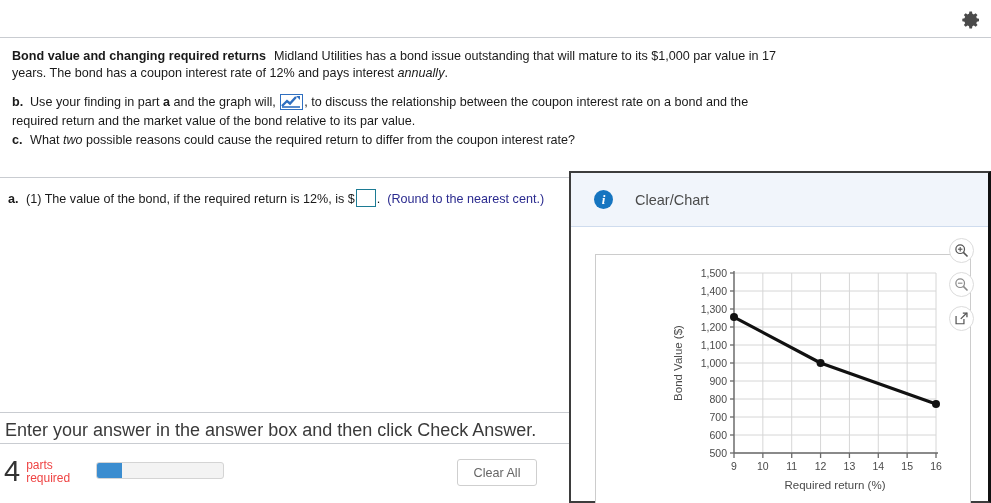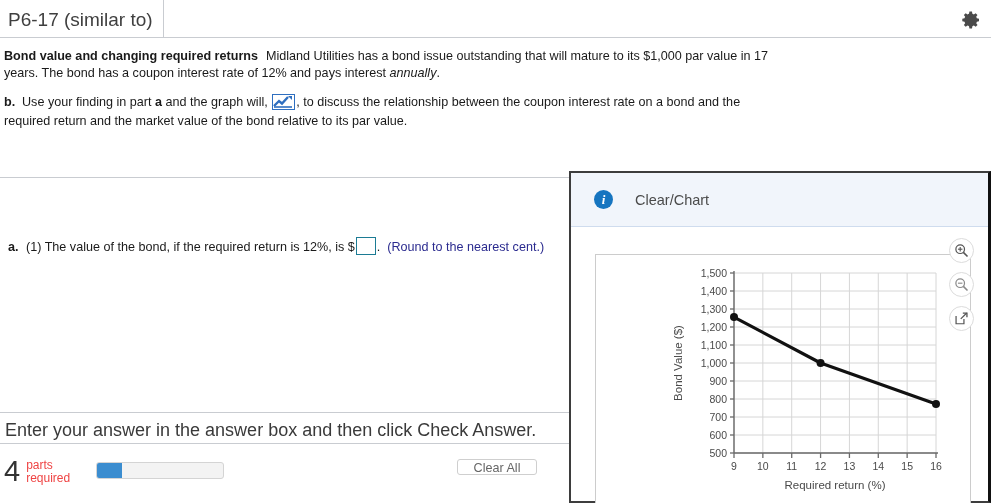--- a/index.html
+++ b/index.html
@@ -37,21 +37,21 @@
     position: absolute; right: 8px; top: 8px;
     width: 24px; height: 24px;
     cursor: pointer;
   }
   .gear-btn svg { display: block; }
 
   
   .qbody {
     position: absolute; left: 0; top: 38px;
     width: 787px;
-    padding: 10px 8px 0 4px;
+    padding: 10px 8px 0 12px;
     font-size: 12.6px;
     color: #1a1a1a;
     line-height: 16.5px;
   }
   .qbody p { margin: 0; }
   .qtitle { font-weight: bold; }
   .gap { display: inline-block; width: 8px; }
   .ital { font-style: italic; }
 
   .parts { margin-top: 12px; }
@@ -75,21 +75,20 @@
   .hr-a {
     position: absolute; left: 0; top: 177px;
     width: 569px; height: 1px; background: #c9ccd1;
   }
 
   
   .answer-line {
     position: absolute; left: 8px; top: 189px;
     font-size: 12.6px; color: #1a1a1a;
     white-space: nowrap;
-    margin-top: 48px;
   }
   .answer-line .plabel { width: 18px; }
   .ansbox {
     display: inline-block;
     width: 20px; height: 18px;
     border: 1.4px solid #1c7b94;
     background: #ffffff;
     vertical-align: -4px;
     margin: 0 1px;
     cursor: text;
@@ -135,21 +134,21 @@
     border: 1px solid #d4d4d4;
     border-radius: 3px;
     overflow: hidden;
     cursor: pointer;
   }
   .progress-fill {
     height: 100%; background: #3b8dd0;
   }
   .clearall {
     position: absolute; left: 457px; top: 459px;
-    width: 80px; height: 16px;
+    width: 80px; height: 27px;
     border: 1px solid #cfcfcf;
     border-radius: 3px;
     background: #ffffff;
     color: #666666;
     font-size: 12.6px;
     font-family: "Liberation Sans", sans-serif;
     cursor: pointer;
   }
 
   
@@ -215,23 +214,20 @@
   .axis-title {
     font-size: 11.5px; fill: #4a4a4a; font-family: "Liberation Sans", sans-serif;
   }
 </style>
 </head>
 <body>
 
 <div id="app">
 
   <div class="titlebar">
-    <div class="title-tab">
-      <span>P6-17 (similar to)</span>
-    </div>
     <div class="gear-btn" title="Settings">
       <svg width="24" height="24" viewBox="0 0 24 24" aria-hidden="true">
         <path fill="#4a4a4a" d="M12 8.2a3.8 3.8 0 1 0 0 7.6 3.8 3.8 0 0 0 0-7.6zm0 5.9a2.1 2.1 0 1 1 0-4.2 2.1 2.1 0 0 1 0 4.2z"></path>
         <path fill="#4a4a4a" d="M20 13.3v-2.6l-2.2-.38a6 6 0 0 0-.62-1.5l1.3-1.82-1.84-1.84-1.82 1.3a6 6 0 0 0-1.5-.62L13 3.6h-2.6l-.38 2.24a6 6 0 0 0-1.5.62L6.7 5.16 4.86 7l1.3 1.82a6 6 0 0 0-.62 1.5L3.3 10.7v2.6l2.24.38a6 6 0 0 0 .62 1.5L4.86 17l1.84 1.84 1.82-1.3a6 6 0 0 0 1.5.62l.38 2.24H13l.38-2.24a6 6 0 0 0 1.5-.62l1.82 1.3L18.54 17l-1.3-1.82a6 6 0 0 0 .62-1.5z"></path>
       </svg>
     </div>
   </div>
 
   <div class="qbody">
     <p>
@@ -242,20 +238,23 @@
 
 
       <div class="part-row">
         <span class="plabel">b.</span><span>Use your finding in part </span><b>a</b><span> and the graph will, </span><span class="inline-chart-icon"><svg width="20" height="13" viewBox="0 0 20 13" aria-hidden="true">
               <polyline points="1,11 6,6 9,8.5 15,2" fill="none" stroke="#2f6fc0" stroke-width="2.4"></polyline>
               <polygon points="15,1 19,1 19,5" fill="#2f6fc0"></polygon>
               <line x1="1" y1="12" x2="19" y2="12" stroke="#2f6fc0" stroke-width="1.6"></line>
             </svg></span><span>, to discuss the relationship between the coupon interest rate on a bond and the required return and the market value of the bond relative to its par value.</span>
       </div>
 
+      <div class="part-row">
+        <span class="plabel">c.</span><span>What </span><i>two</i><span> possible reasons could cause the required return to differ from the coupon interest rate?</span>
+      </div>
 
     </div>
   </div>
 
   <div class="hr-a"></div>
 
   <div class="answer-line">
     <span class="plabel">a.</span><span>(1) The value of the bond, if the required return is 12%, is $</span><span class="ansbox"></span><span>.</span>&nbsp;&nbsp;<span class="hint">(Round to the nearest cent.)</span>
   </div>
 

